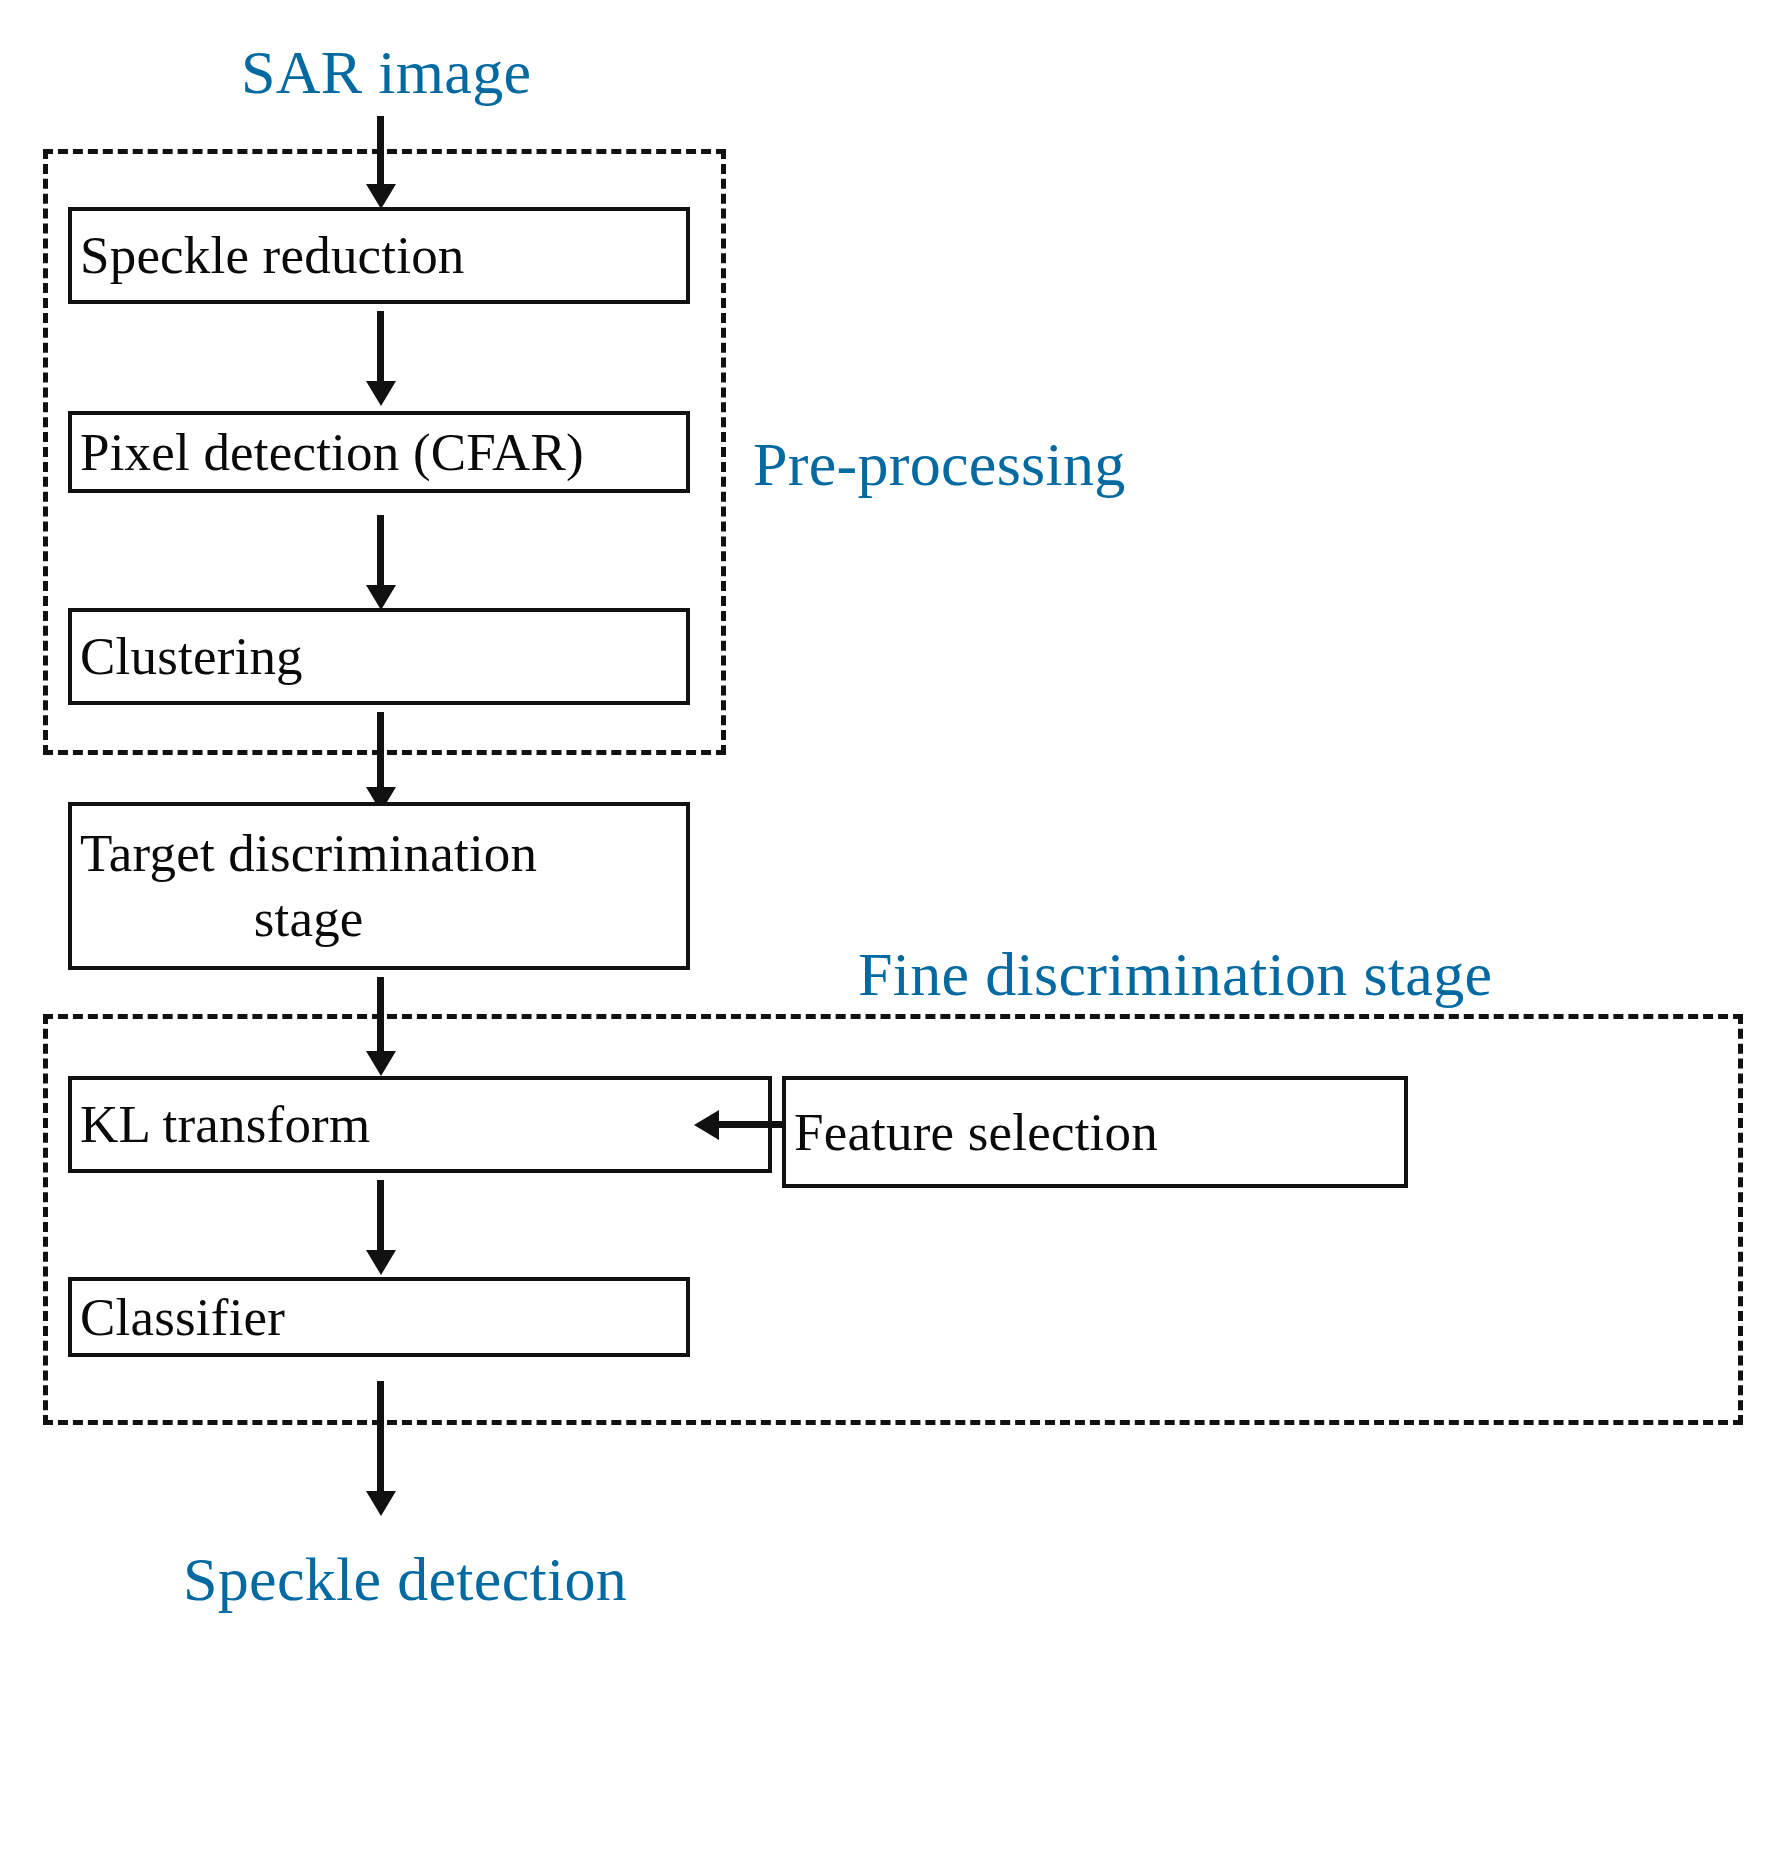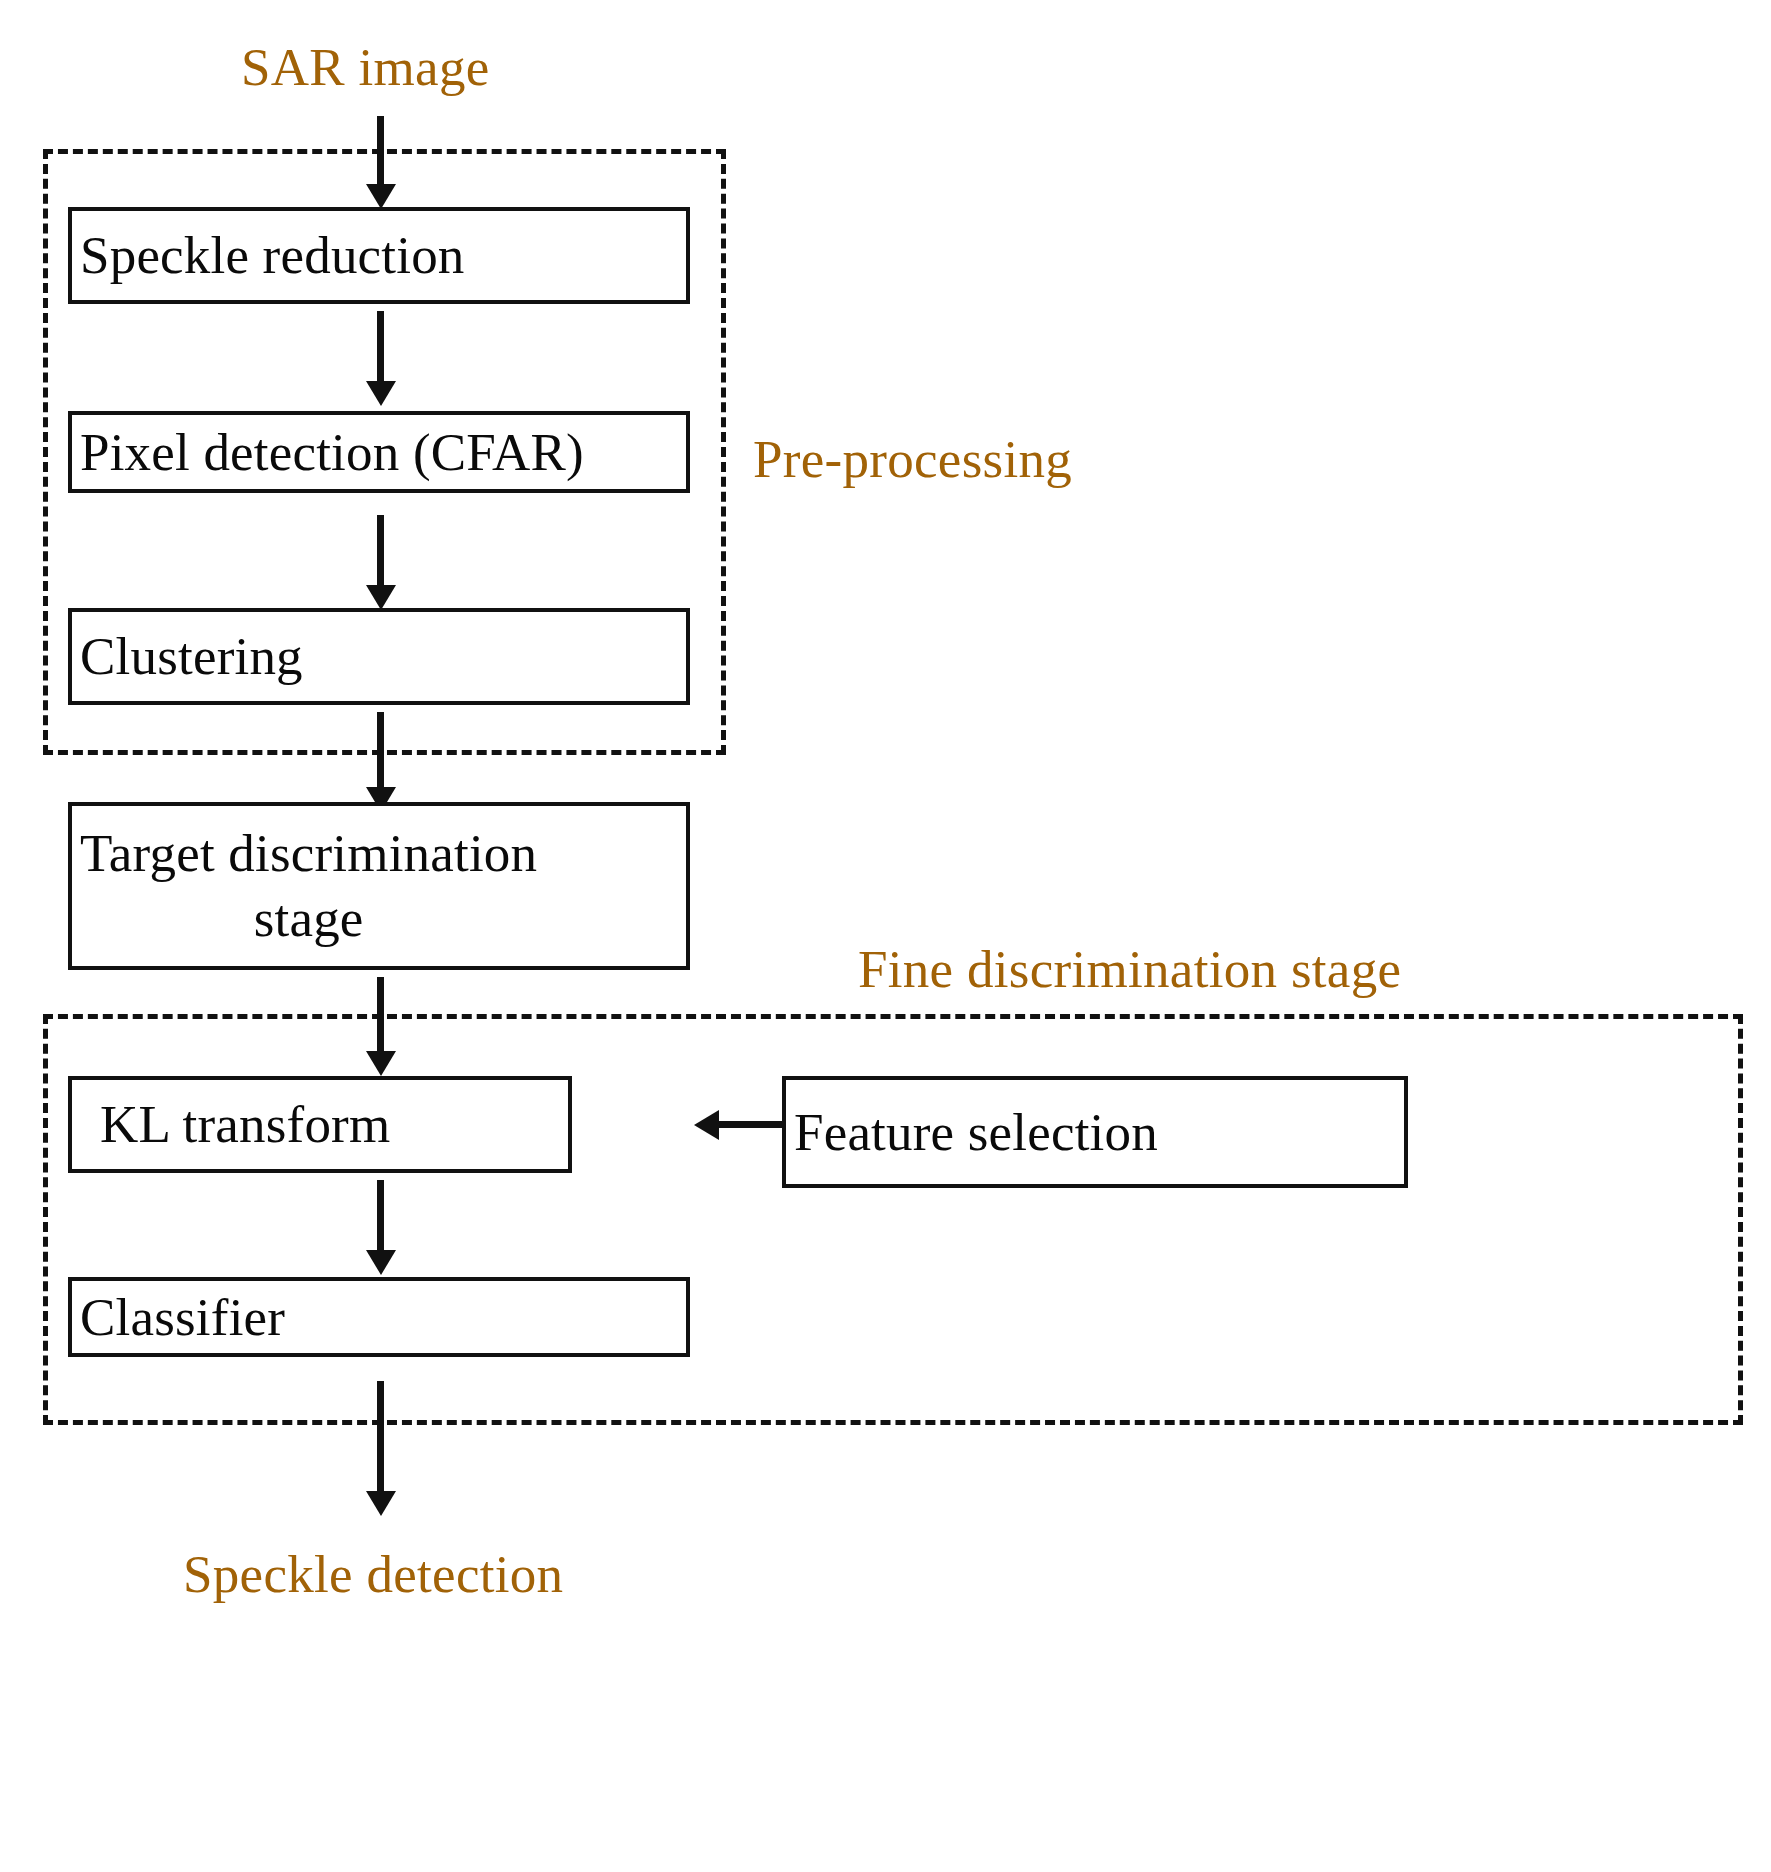--- a/index.html
+++ b/index.html
@@ -13,23 +13,23 @@
     height: 1872px;
     background: #ffffff;
     font-family: "Liberation Serif", "DejaVu Serif", serif;
     color: #000000;
     overflow: hidden;
   }
 
   
   .free-label {
     position: absolute;
-    font-size: 53px;
+    font-size: 62px;
     line-height: 1.05;
-    color: #a16207;
+    color: #0369a1;
     white-space: nowrap;
     letter-spacing: 0.3px;
   }
 
   
   .proc-box {
     position: absolute;
     box-sizing: border-box;
     border: 4px solid #111111;
     background: #ffffff;
@@ -126,21 +126,21 @@
 
   <div class="proc-box" style="left:68px; top:802px; width:622px; height:168px;">
     <span class="box-text">
       <span>Target discrimination</span><br>
       <span>stage</span>
     </span>
   </div>
 
   <div class="v-arrow" style="left:377px; top:977px; height:76px;"></div>
 
-  <div class="proc-box" style="left:68px; top:1076px; width:504px; height:97px;padding-left:20px;">
+  <div class="proc-box" style="left:68px; top:1076px; width:704px; height:97px;">
     <span class="box-text">KL transform</span>
   </div>
 
   <div class="proc-box" style="left:782px; top:1076px; width:626px; height:112px;">
     <span class="box-text">Feature selection</span>
   </div>
 
   <div class="h-arrow-left" style="left:717px; top:1121px; width:65px;"></div>
 
   <div class="v-arrow" style="left:377px; top:1180px; height:72px;"></div>

